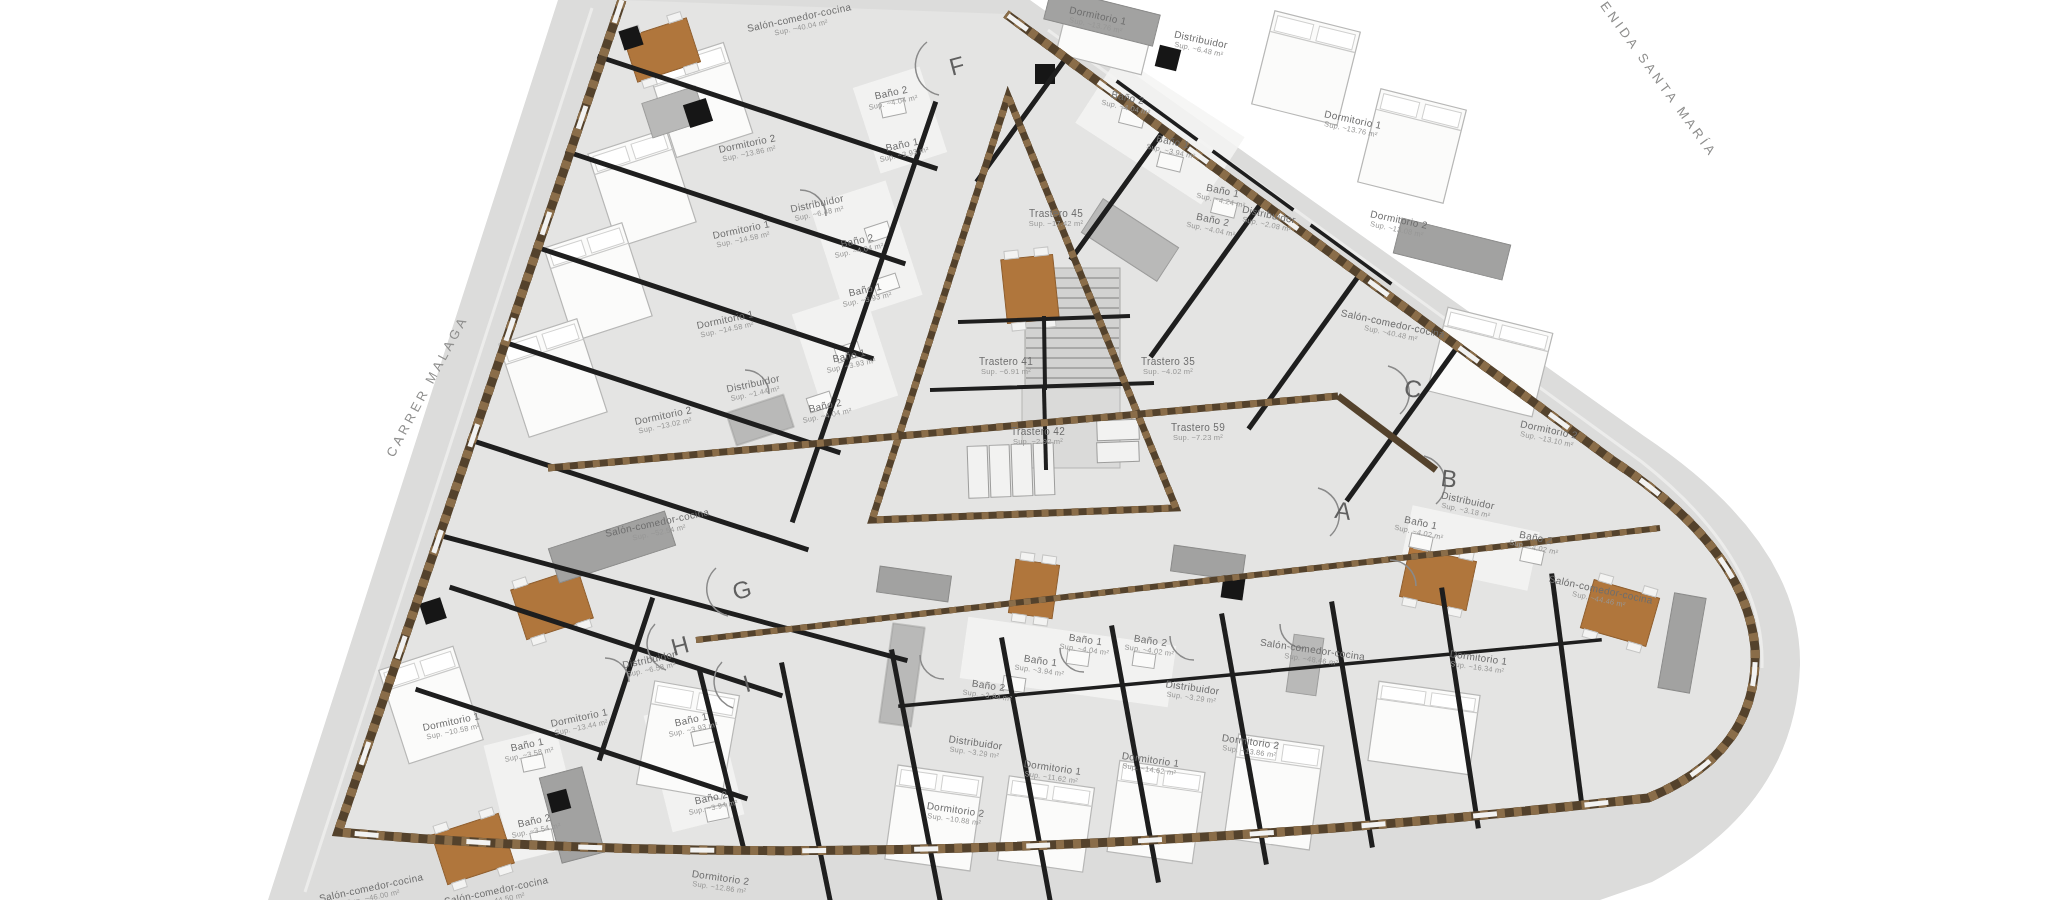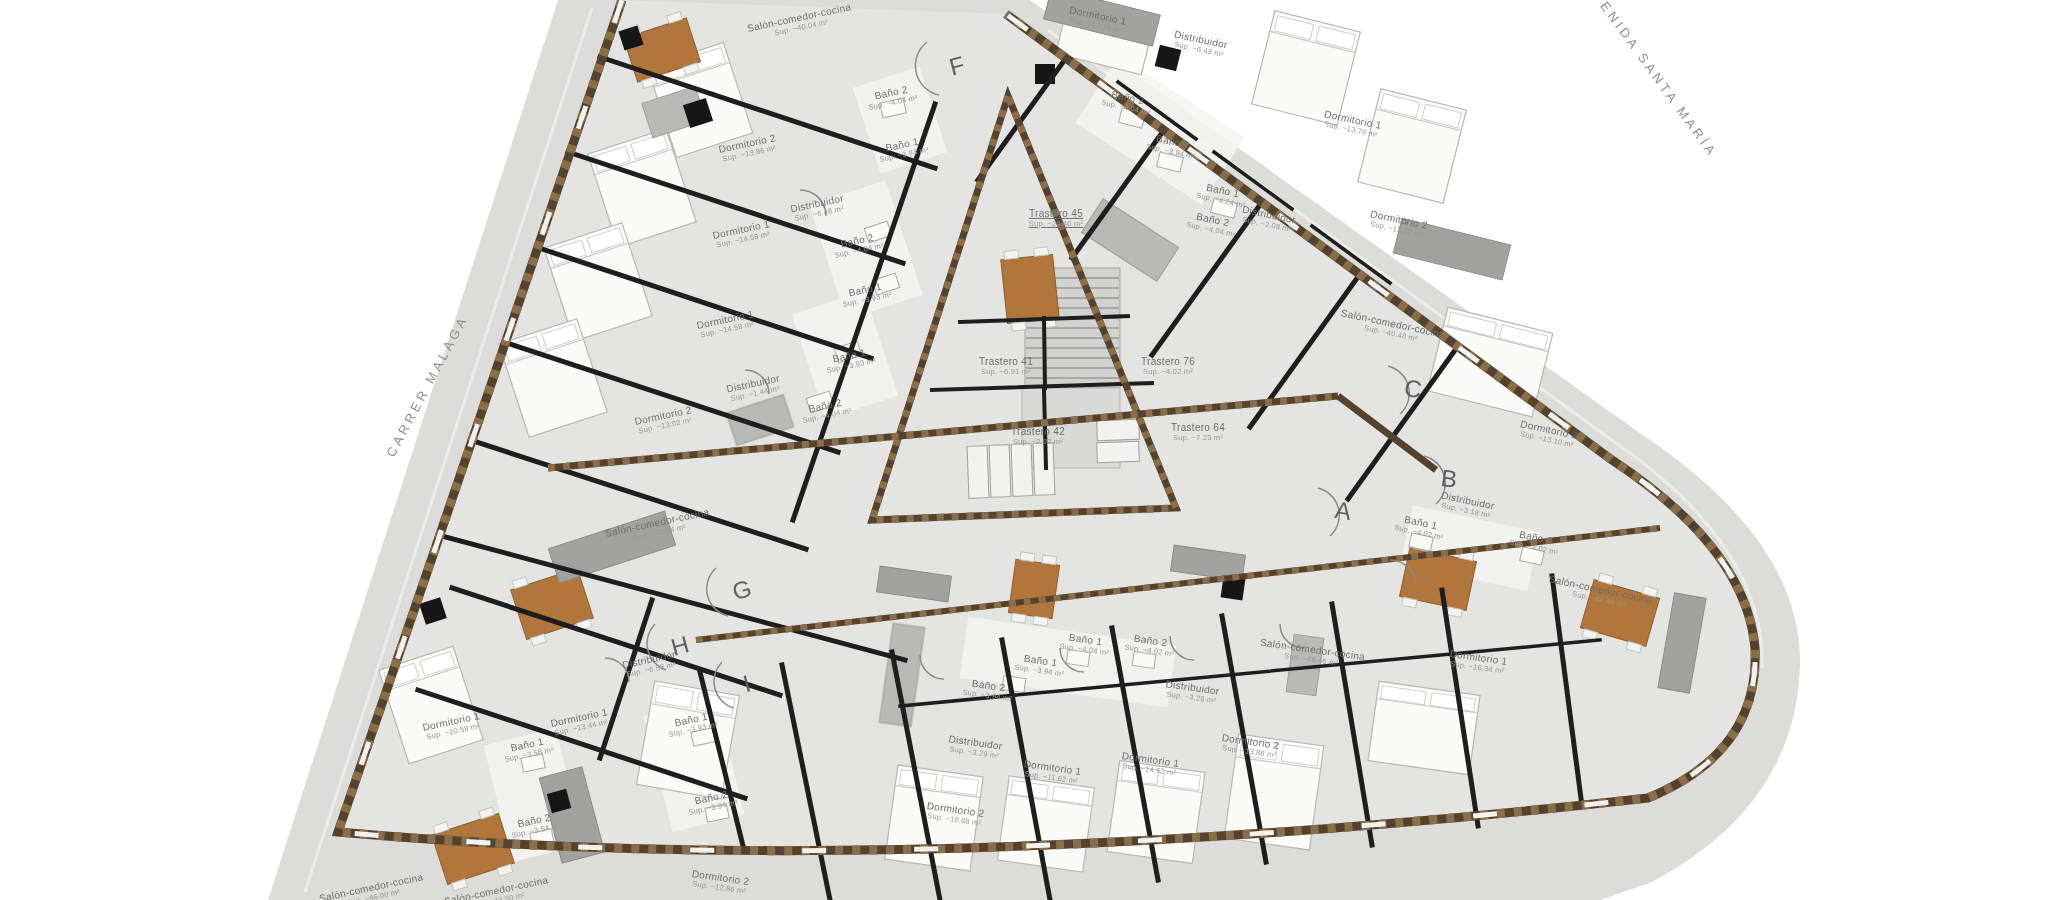--- a/index.html
+++ b/index.html
@@ -456,25 +456,25 @@
       <div class="room-label" style="left: 720px; top: 882px; transform: translate(-50%, -50%) rotate(8deg);"><span class="rl">Dormitorio 2</span><span class="ra">Sup. ~12.86 m²</span></div>
       <div class="room-label" style="left: 650px; top: 664px; transform: translate(-50%, -50%) rotate(-12deg);"><span class="rl">Distribuidor</span><span class="ra">Sup. ~6.58 m²</span></div>
       <div class="room-label" style="left: 580px; top: 722px; transform: translate(-50%, -50%) rotate(-12deg);"><span class="rl">Dormitorio 1</span><span class="ra">Sup. ~13.44 m²</span></div>
       <div class="room-label" style="left: 692px; top: 724px; transform: translate(-50%, -50%) rotate(-12deg);"><span class="rl">Baño 1</span><span class="ra">Sup. ~3.93 m²</span></div>
       <div class="room-label" style="left: 712px; top: 802px; transform: translate(-50%, -50%) rotate(-12deg);"><span class="rl">Baño 2</span><span class="ra">Sup. ~3.94 m²</span></div>
       <div class="room-label" style="left: 497px; top: 895px; transform: translate(-50%, -50%) rotate(-12deg);"><span class="rl">Salón-comedor-cocina</span><span class="ra">Sup. ~44.50 m²</span></div>
       <div class="room-label" style="left: 452px; top: 726px; transform: translate(-50%, -50%) rotate(-12deg);"><span class="rl">Dormitorio 1</span><span class="ra">Sup. ~10.58 m²</span></div>
       <div class="room-label" style="left: 528px; top: 749px; transform: translate(-50%, -50%) rotate(-12deg);"><span class="rl">Baño 1</span><span class="ra">Sup. ~3.58 m²</span></div>
       <div class="room-label" style="left: 535px; top: 825px; transform: translate(-50%, -50%) rotate(-12deg);"><span class="rl">Baño 2</span><span class="ra">Sup. ~3.54 m²</span></div>
       <div class="room-label" style="left: 372px; top: 892px; transform: translate(-50%, -50%) rotate(-12deg);"><span class="rl">Salón-comedor-cocina</span><span class="ra">Sup. ~46.00 m²</span></div>
-      <div class="room-label" style="left: 1056px; top: 218px; transform: translate(-50%, -50%) rotate(0deg); text-decoration: underline;"><span class="rl">Trastero 45</span><span class="ra">Sup. ~20.40 m²</span></div>
+      <div class="room-label" style="left: 1056px; top: 218px; transform: translate(-50%, -50%) rotate(0deg);"><span class="rl">Trastero 45</span><span class="ra">Sup. ~17.42 m²</span></div>
       <div class="room-label" style="left: 1006px; top: 366px; transform: translate(-50%, -50%) rotate(0deg);"><span class="rl">Trastero 41</span><span class="ra">Sup. ~6.91 m²</span></div>
-      <div class="room-label" style="left: 1168px; top: 366px; transform: translate(-50%, -50%) rotate(0deg);"><span class="rl">Trastero 76</span><span class="ra">Sup. ~4.02 m²</span></div>
+      <div class="room-label" style="left: 1168px; top: 366px; transform: translate(-50%, -50%) rotate(0deg);"><span class="rl">Trastero 35</span><span class="ra">Sup. ~4.02 m²</span></div>
       <div class="room-label" style="left: 1010px; top: 436px; transform: translate(-50%, -50%) rotate(0deg); margin-left: 28px;"><span class="rl">Trastero 42</span><span class="ra">Sup. ~2.92 m²</span></div>
-      <div class="room-label" style="left: 1198px; top: 432px; transform: translate(-50%, -50%) rotate(0deg);"><span class="rl">Trastero 64</span><span class="ra">Sup. ~7.23 m²</span></div>
+      <div class="room-label" style="left: 1198px; top: 432px; transform: translate(-50%, -50%) rotate(0deg);"><span class="rl">Trastero 59</span><span class="ra">Sup. ~7.23 m²</span></div>
       <div class="unit-marker" style="left: 957px; top: 66px; transform: translate(-50%, -50%) rotate(-15deg);">F</div>
       <div class="unit-marker" style="left: 742px; top: 590px; transform: translate(-50%, -50%) rotate(-15deg);">G</div>
       <div class="unit-marker" style="left: 680px; top: 646px; transform: translate(-50%, -50%) rotate(-15deg);">H</div>
       <div class="unit-marker" style="left: 747px; top: 684px; transform: translate(-50%, -50%) rotate(-15deg);">I</div>
       <div class="unit-marker" style="left: 1343px; top: 511px; transform: translate(-50%, -50%) rotate(8deg);">A</div>
       <div class="unit-marker" style="left: 1449px; top: 479px; transform: translate(-50%, -50%) rotate(8deg);">B</div>
       <div class="unit-marker" style="left: 1413px; top: 389px; transform: translate(-50%, -50%) rotate(8deg);">C</div>
     </div>
 
 </div>

